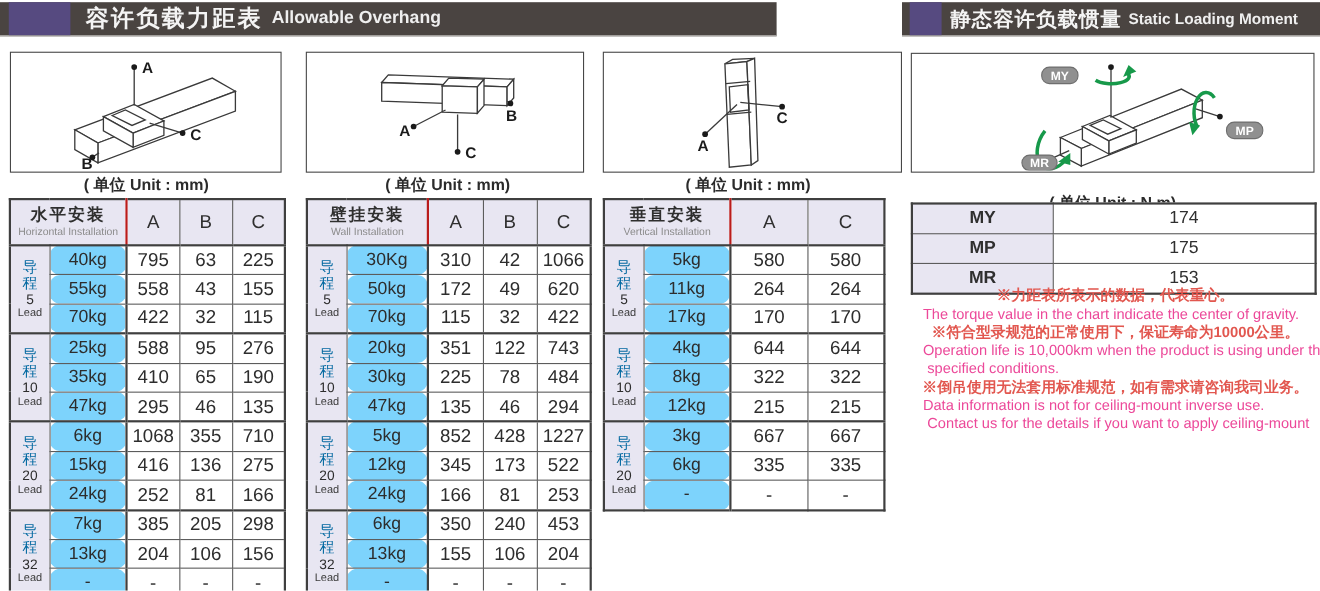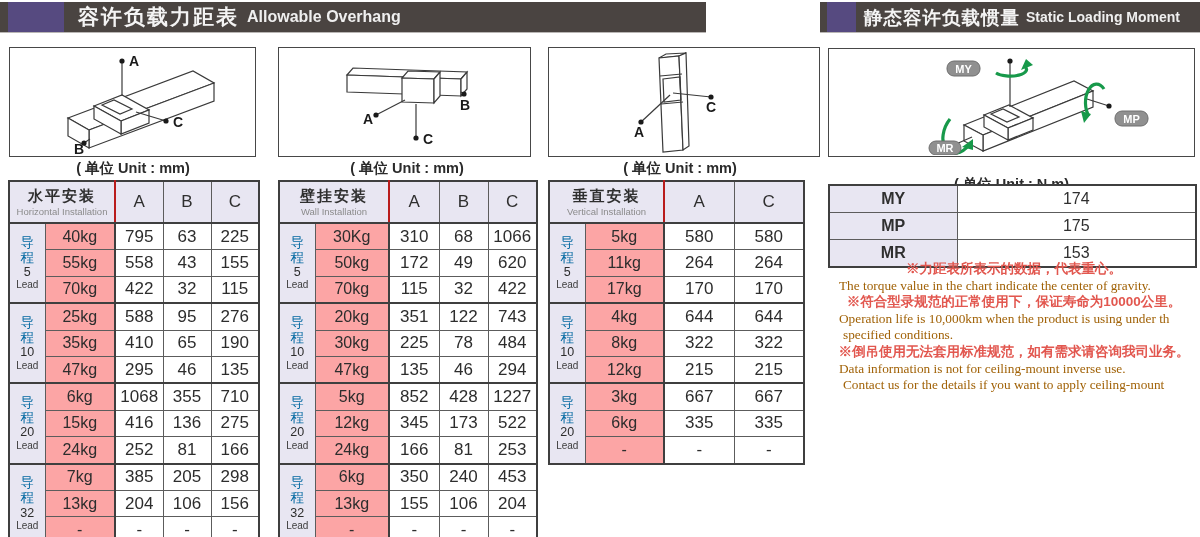--- a/index.html
+++ b/index.html
@@ -25,21 +25,21 @@
   .dbox svg{display:block;}
 
   .unit{position:absolute;font-size:14.5px;font-weight:bold;color:#2b2b2b;text-align:center;white-space:nowrap;}
 
   
   table.spec{position:absolute;border-collapse:collapse;table-layout:fixed;background:#fff;
              border:2px solid #3f3f3f;}
   .spec th,.spec td{border:1px solid #5c5c5c;text-align:center;vertical-align:middle;padding:0;overflow:hidden;}
   .spec th{background:#e8e6f2;height:40px;}
   .spec td{height:25.4px;font-size:17px;color:#2d2d2d;}
-  .spec td.w{background:#fca5a5;font-size:16px;}
+  .spec td.w{background:#7dd3fc;font-size:16px;border-radius:10px;}
   .spec th.ttl{border-right:2px solid #b91c1c;}
   .spec td.w{border-right:2px solid #3f3f3f;}
   .spec thead th{border-bottom:2px solid #3f3f3f;}
   .spec tr.g td{border-top:2px solid #3f3f3f;}
   .tzh{font-size:15px;font-weight:bold;letter-spacing:2px;line-height:1.25;}
   .ten{font-size:9.5px;color:#8b8b8b;font-weight:normal;white-space:nowrap;line-height:1.2;}
   .colh{font-size:17px;font-weight:normal;}
   td.lead{background:#e8e6f2;padding:1px 0;}
   .lzh{width:15px;margin:0 auto;word-break:break-all;font-size:13.5px;line-height:1.12;color:#0369a1;}
   .lnum{font-size:12.5px;line-height:1.15;color:#2d2d2d;}
@@ -48,21 +48,21 @@
   
   table.stat{position:absolute;border-collapse:collapse;table-layout:fixed;background:#fff;
              border:2px solid #3f3f3f;}
   .stat td{border:1px solid #5c5c5c;height:24px;text-align:center;vertical-align:middle;font-size:16px;}
   .stat td.sl{background:#e8e6f2;font-weight:bold;}
 
   
   .notes{position:absolute;left:828px;top:261px;width:372px;line-height:16.6px;
          white-space:nowrap;overflow:hidden;}
   .nzh{color:#e2574f;font-size:13.5px;font-weight:bold;text-align:center;}
-  .nen{color:#a16207;font-size:13.3px;padding-left:11px;font-family:Liberation Serif, serif;}
+  .nen{color:#ec4899;font-size:13.3px;padding-left:11px;}
   .nen2{padding-left:15px;}
 
   
   .ln{stroke:#3a3a3a;stroke-width:1.2;fill:none;}
   .face{stroke:#3a3a3a;stroke-width:1.2;fill:#fff;}
   .dot{fill:#1a1a1a;}
   .lbl{font-size:14px;font-weight:bold;fill:#1a1a1a;}
   .garc{stroke:#17994a;stroke-width:3.2;fill:none;}
   .ghead{fill:#17994a;stroke:none;}
   .badge{fill:#909090;stroke:#6e6e6e;stroke-width:1;}
@@ -350,21 +350,21 @@
     </thead>
     <tbody>
       <tr class="g">
         <td class="lead" rowspan="3">
           <div class="lzh">导程</div>
           <div class="lnum">5</div>
           <div class="len">Lead</div>
         </td>
         <td class="w">30Kg</td>
         <td>310</td>
-        <td>68</td>
+        <td>42</td>
         <td>1066</td>
       </tr>
       <tr>
         <td class="w">50kg</td>
         <td>172</td>
         <td>49</td>
         <td>620</td>
       </tr>
       <tr>
         <td class="w">70kg</td>

